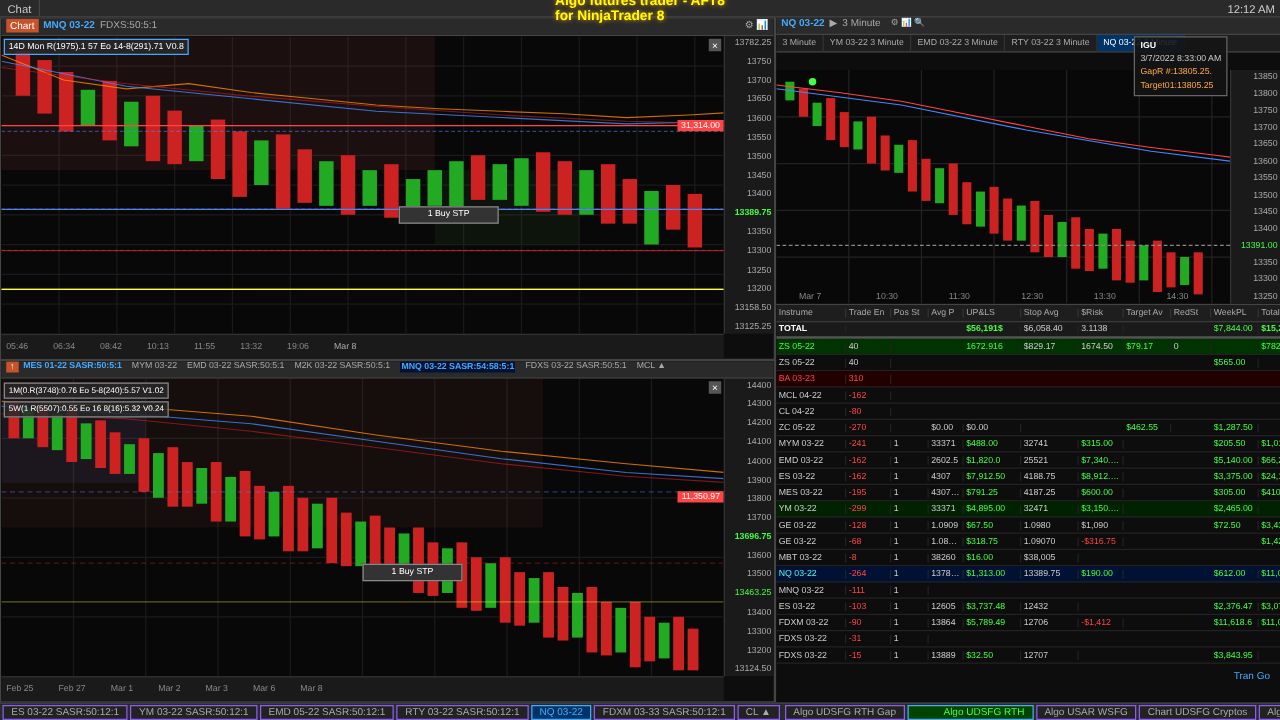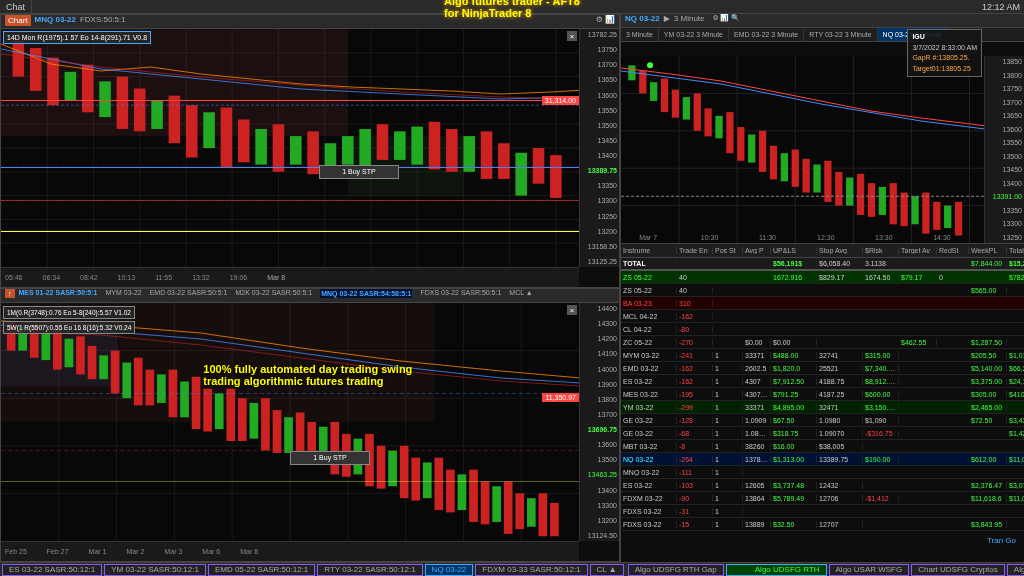--- a/index.html
+++ b/index.html
@@ -602,23 +602,20 @@
       <div class="h-price-box" style="top:38%;right:0;font-size:7px;">
         <span>11,350.97</span>
       </div>
 
       <div class="order-line" style="top:62%;left:50%;">
         <span>1 Buy STP</span>
       </div>
 
       <div style="position:absolute;top:2px;right:2px;width:10px;height:10px;background:#555;display:flex;align-items:center;justify-content:center;font-size:8px;cursor:pointer;color:#fff;">×</div>
 
-      <div class="promo-text" style="top:25%;left:35%;font-size:11px;color:#ffff00;">
-        100% fully automated day trading swing<br>trading algorithmic futures trading
-      </div>
     </div>
 
     <div class="price-scale">
       <span class="price-label">14400</span>
       <span class="price-label">14300</span>
       <span class="price-label">14200</span>
       <span class="price-label">14100</span>
       <span class="price-label">14000</span>
       <span class="price-label">13900</span>
       <span class="price-label">13800</span>

